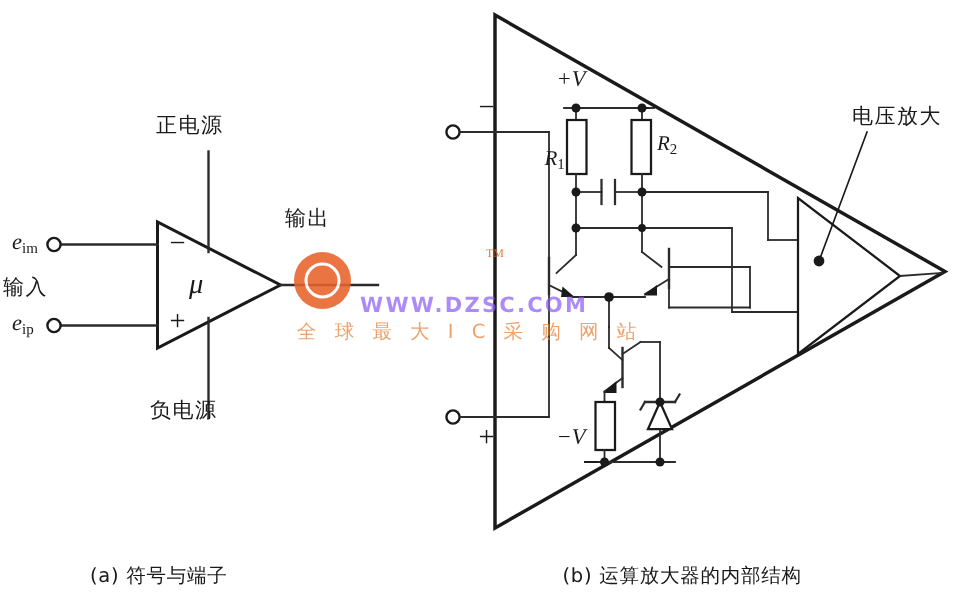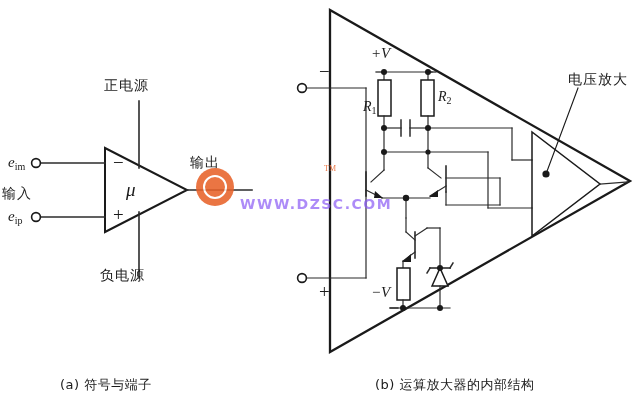--- a/index.html
+++ b/index.html
@@ -28,21 +28,21 @@
     width: 640px;
     height: 400px;
   }
   .lbl {
     position: absolute;
     white-space: nowrap;
     line-height: 1;
     color: #1a1a1a;
   }
   .cn {
-    font-family: Liberation Sans, sans-serif;
+    font-family: Liberation Mono, monospace;
     font-size: 14px;
     letter-spacing: 1px;
   }
   .cn-cap {
     font-family: "DejaVu Sans", "Liberation Sans", sans-serif;
     font-size: 13px;
     letter-spacing: 0.5px;
   }
   .it {
     font-family: "Liberation Serif", "DejaVu Serif", serif;
@@ -260,21 +260,21 @@
         <line x1="376" y1="72" x2="384" y2="72"></line>
         <line x1="428" y1="72" x2="436" y2="72"></line>
         <line x1="390" y1="308" x2="398" y2="308"></line>
       </g>
     </g>
   </svg>
 
   <div class="lbl cn" style="left:104px; top:78px;">正电源</div>
   <div class="lbl cn" style="left:100px; top:268px;">负电源</div>
   <div class="lbl cn" style="left:2px; top:186px;">输入</div>
-  <div class="lbl cn" style="left:190px; top:155px;">输出</div>
+  <div class="lbl cn" style="left:190px; top:140px;">输出</div>
 
   <div class="lbl it" style="left:8px; top:155px;">
     <span>e</span><span class="sub">im</span>
   </div>
   <div class="lbl it" style="left:8px; top:209px;font-family:Liberation Serif, serif;">
     <span>e</span><span class="sub">ip</span>
   </div>
 
   <div class="lbl sign" style="left:113px; top:153px;">−</div>
   <div class="lbl sign" style="left:113px; top:205px;">+</div>
@@ -297,15 +297,16 @@
 
   <div class="lbl cn-cap" style="left:375px; top:378px;">(b) 运算放大器的内部结构</div>
   <div class="lbl cn-cap" style="left:60px; top:378px;">(a) 符号与端子</div>
 
   <div id="watermark">
     <div class="wm-badge">
       <div class="wm-badge-inner"></div>
     </div>
     <div class="wm-tm">TM</div>
     <div class="wm-url">WWW.DZSC.COM</div>
+    <div class="wm-sub">全 球 最 大 I C 采 购 网 站</div>
   </div>
 
 </div>
 
 </body></html>

